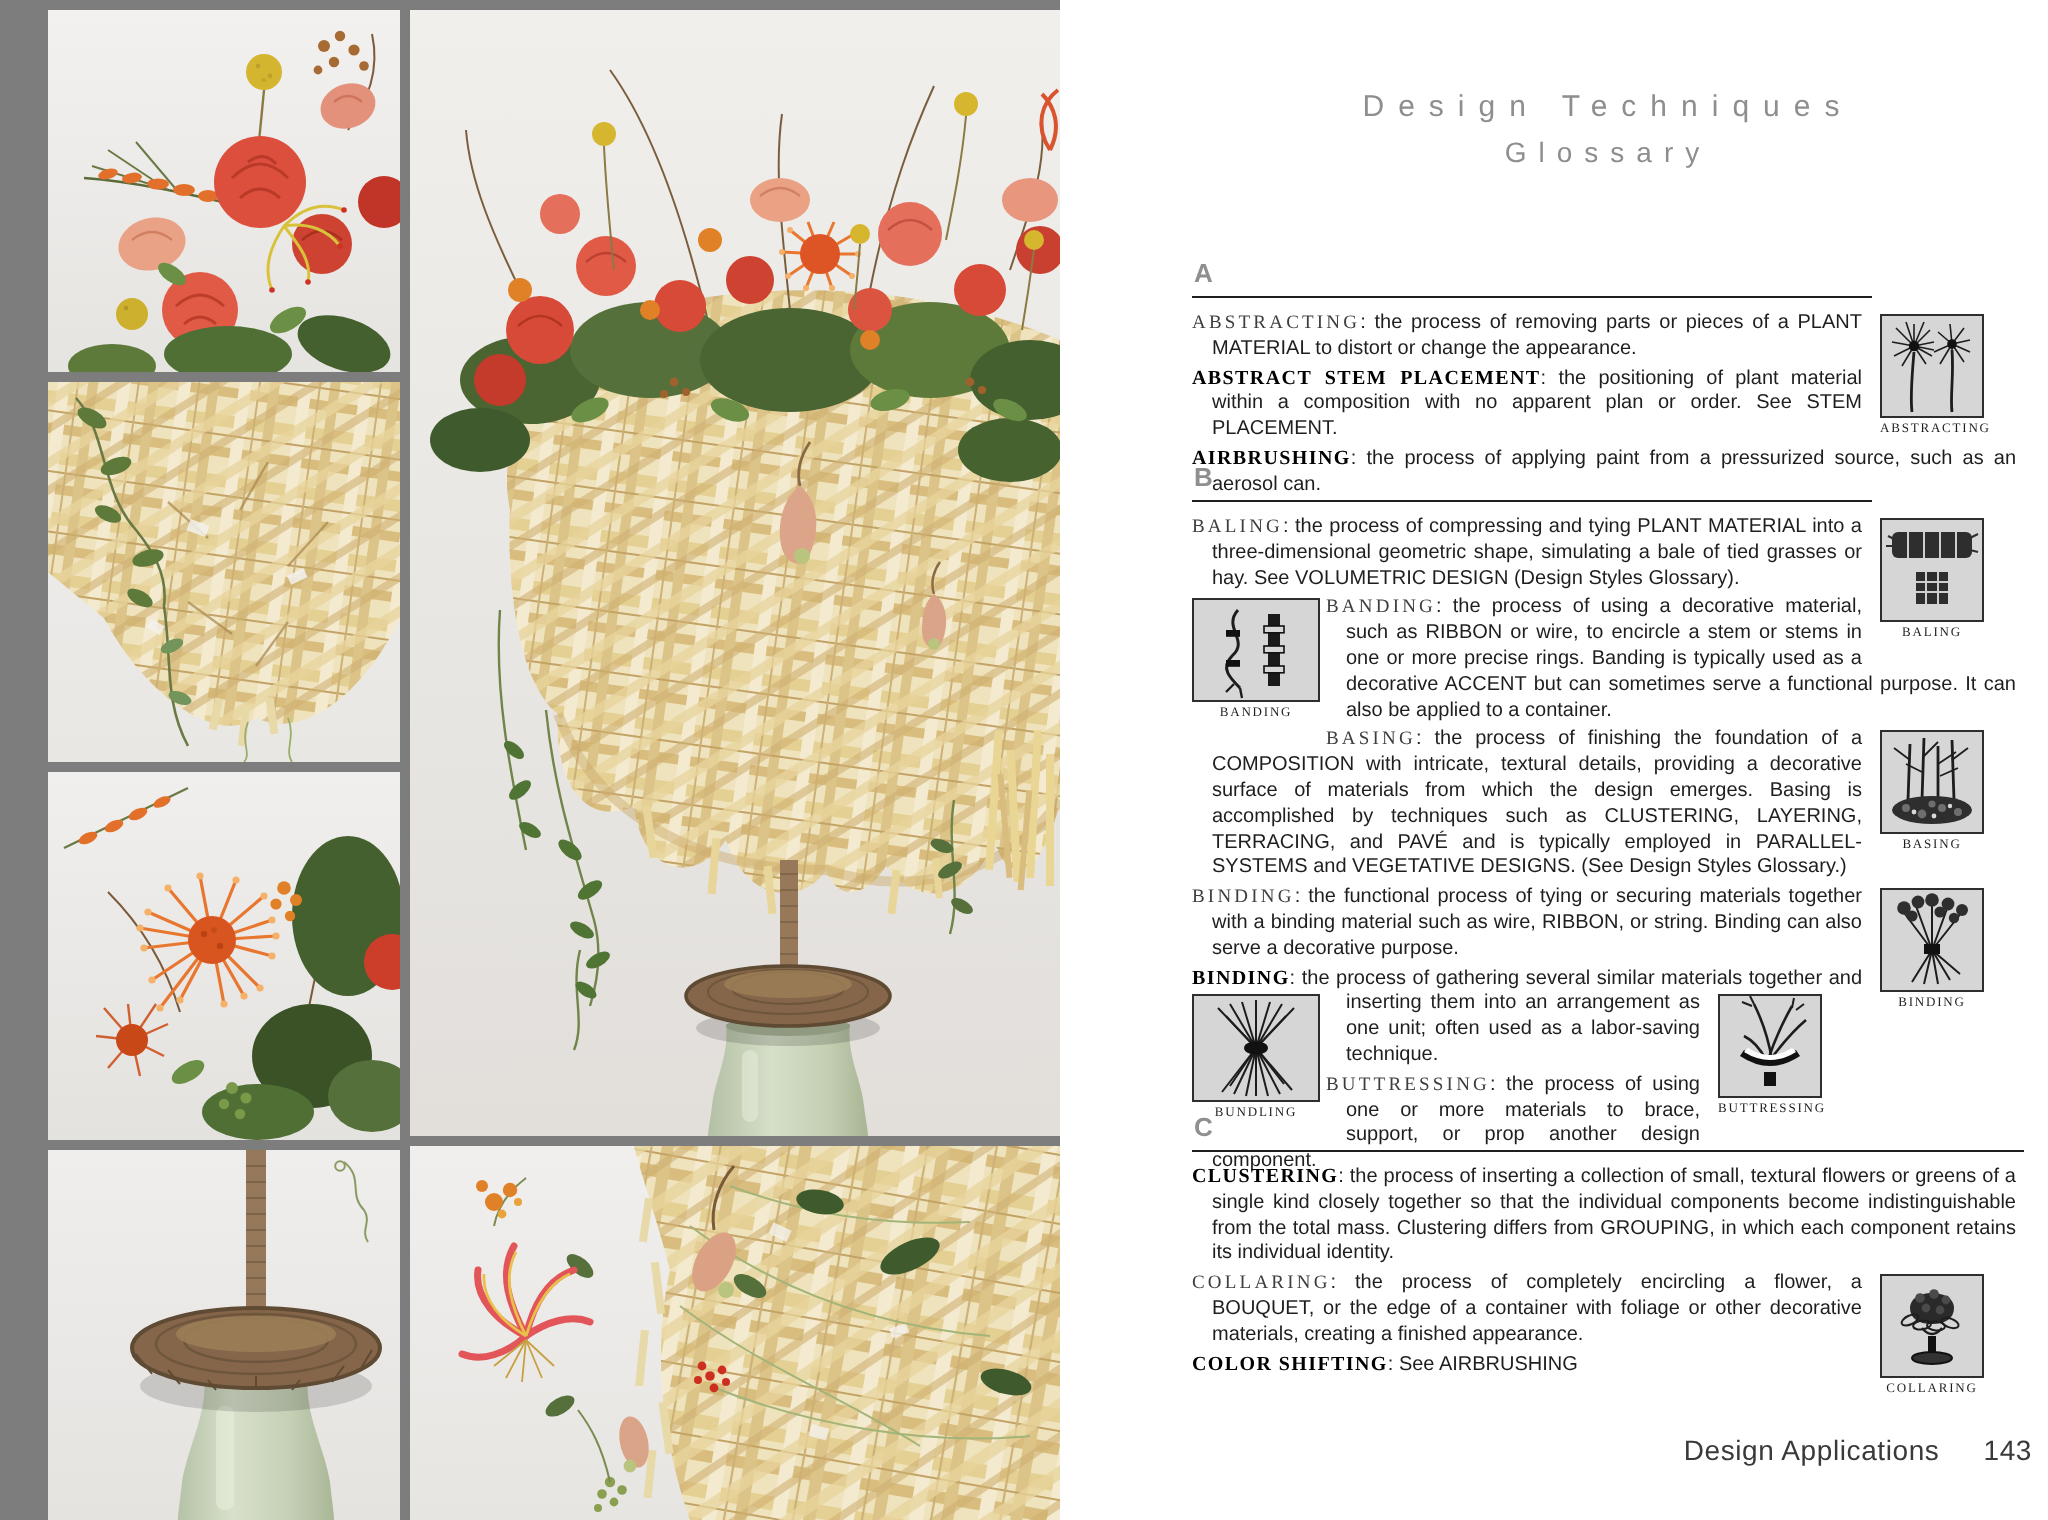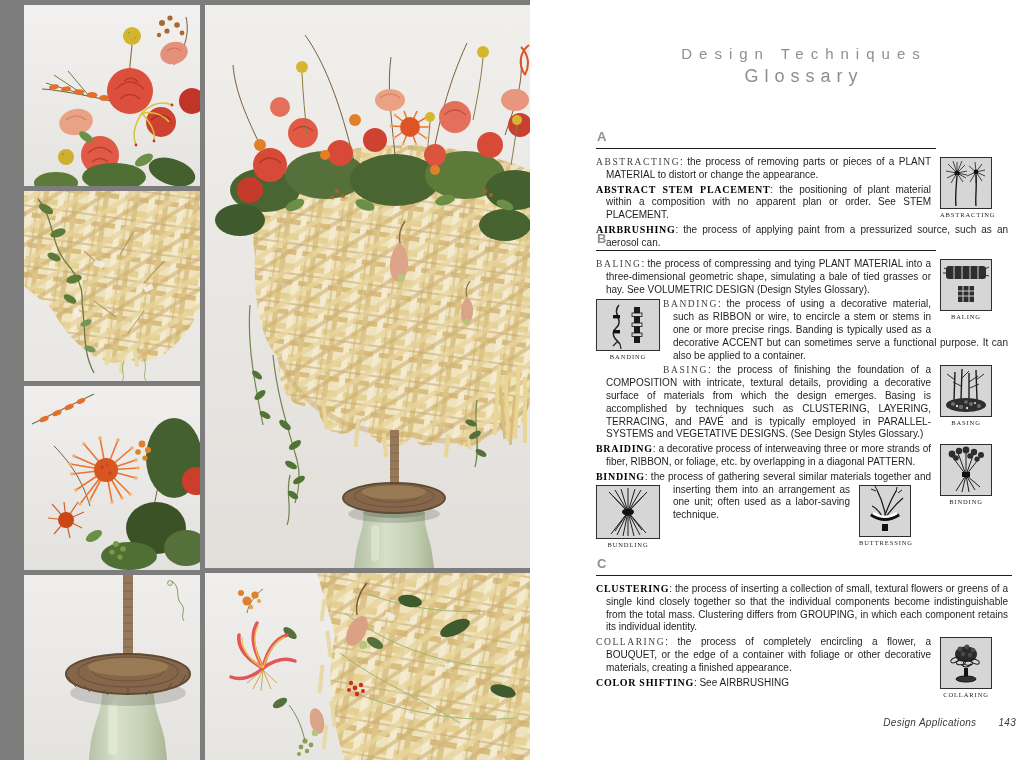--- a/index.html
+++ b/index.html
@@ -11,41 +11,41 @@
   .ph-1{left:24px;top:5px;width:176px;height:181px;}
   .ph-2{left:24px;top:191px;width:176px;height:190px;}
   .ph-3{left:24px;top:386px;width:176px;height:184px;}
   .ph-4{left:24px;top:575px;width:176px;height:185px;}
   .ph-main{left:205px;top:5px;width:325px;height:563px;}
   .ph-6{left:205px;top:573px;width:325px;height:187px;}
 
   .right-page{position:absolute;left:530px;top:0;width:536px;height:760px;background:#ffffff;}
   .rp-header{position:absolute;left:66px;top:42px;width:416px;text-align:center;color:#8e8e8e;}
   .rp-title{font-size:15px;letter-spacing:7px;line-height:23px;white-space:nowrap;}
-  .rp-sub{font-size:18px;letter-spacing:6px;line-height:23px;}
+  .rp-sub{font-size:14px;letter-spacing:6px;line-height:23px;}
 
   .gsec{position:absolute;left:66px;width:416px;}
   #sec-a{top:129px;} #sec-b{top:231px;} #sec-c{top:556px;}
   .gletter{font-family:"Liberation Sans",sans-serif;font-weight:bold;font-size:13px;
            color:#8f8f8f;letter-spacing:1px;margin:0 0 4px 1px;}
   .grule{height:1px;background:#1f1f1f;margin-bottom:7px;}
   .grule.short{width:340px;}
   .gentry{font-size:10px;line-height:12.8px;text-align:justify;color:#1e1e1e;
           margin:0 4px 2px 0;padding-left:10px;text-indent:-10px;}
   .gentry.noindent{padding-left:0;text-indent:0;}
   .term-light{font-family:"Liberation Serif",serif;font-size:9.5px;letter-spacing:1.6px;color:#3e3e3e;}
   .term-bold{font-family:"Liberation Serif",serif;font-weight:bold;font-size:10px;letter-spacing:0.7px;color:#000;}
   .ibox{width:52px;}
   .ibox .frame{border:1px solid #2e2e2e;background:#d6d6d6;line-height:0;}
   .ibox.fl-right{float:right;margin:1px 20px 3px 9px;}
   .ibox.fl-left{float:left;width:64px;margin:1px 13px 3px 0;}
   .ibox .cap{font-family:"Liberation Serif",serif;font-size:6.5px;letter-spacing:0.9px;
              text-align:center;color:#1e1e1e;margin-top:2px;white-space:nowrap;line-height:8px;}
   .rp-footer{position:absolute;left:62px;top:717px;width:424px;text-align:right;
-             font-size:10px;color:#3a3a3a;letter-spacing:0.3px;font-style:italic;}
+             font-size:14px;color:#3a3a3a;letter-spacing:0.3px;}
   .rp-footer .pgnum{display:inline-block;margin-left:22px;}
 </style>
 </head>
 <body>
 
 <div class="left-page">
 
   <div class="photo ph-1">
     <svg width="176" height="181" viewBox="0 0 176 181">
       <defs>
@@ -731,22 +731,22 @@
               <circle cx="40" cy="10" r="3"></circle>
               <circle cx="15" cy="13" r="2.8"></circle>
               <circle cx="29" cy="11" r="2.8"></circle>
               <circle cx="36" cy="14" r="2.6"></circle>
             </g>
           <rect x="21" y="27" width="8" height="5" fill="#111"></rect>
         </svg>
       </div>
       <div class="cap">BINDING</div>
     </div>
-
-    <p class="gentry"><span class="term-bold">BRAIDING</span><span>:</span> <span>a decorative process of interweaving three or more strands of fiber, RIBBON, or foliage, etc. by overlapping in a diagonal PATTERN.</span></p>
+    <p class="gentry"><span class="term-light">BINDING</span><span>:</span> <span>the functional process of tying or securing materials together with a binding material such as wire, RIBBON, or string. Binding can also serve a decorative purpose.</span></p>
+
 
     <p class="gentry noindent"><span class="term-bold">BINDING</span><span>:</span> <span>the process of gathering several similar materials together and inserting them into an arrangement as</span>
       <span class="ibox fl-left">
           <span class="frame" style="display:block;"><svg width="62" height="52" viewBox="0 0 62 52">
         <g stroke="#1d1d1d" stroke-width="1">
           <path d="M31,26 L12,6 M31,26 L18,4 M31,26 L24,3 M31,26 L31,2 M31,26 L38,3 M31,26 L44,4 M31,26 L50,6"></path>
           <path d="M31,26 L14,48 M31,26 L20,49 M31,26 L26,50 M31,26 L31,50 M31,26 L37,50 M31,26 L43,49 M31,26 L49,47"></path>
           <path d="M31,26 L16,10 M31,26 L46,10 M31,26 L18,45 M31,26 L45,44"></path>
         </g>
         <ellipse cx="31" cy="26" rx="6" ry="3.4" fill="#111"></ellipse>
@@ -763,20 +763,21 @@
         </g>
         <path d="M38,7 l4,-3 M36,6 l1,-5 M16,5 l-5,-2 M17,4 l-2,-4" stroke="#1d1d1d" stroke-width="1"></path>
         <path d="M10,30 Q25,40 40,30 L38,27 Q25,36 12,27 Z" fill="#111"></path>
         <path d="M12,28 Q25,36 38,28 L36,26 Q25,33 14,26 Z" fill="#ffffff"></path>
         <rect x="22" y="38" width="6" height="7" fill="#111"></rect>
       </svg></span>
           <span class="cap" style="display:block;">BUTTRESSING</span>
         </span>
       <span>one unit; often used as a labor-saving technique.</span></p>
 
+    <p class="gentry"><span class="term-light">BUTTRESSING</span><span>:</span> <span>the process of using one or more materials to brace, support, or prop another design component.</span></p>
   </div>
 
   <div class="gsec" id="sec-c">
     <div class="gletter">C</div>
     <div class="grule"></div>
 
     <p class="gentry"><span class="term-bold">CLUSTERING</span><span>:</span> <span>the process of inserting a collection of small, textural flowers or greens of a single kind closely together so that the individual components become indistinguishable from the total mass. Clustering differs from GROUPING, in which each component retains its individual identity.</span></p>
 
     <div class="ibox fl-right">
       <div class="frame">

